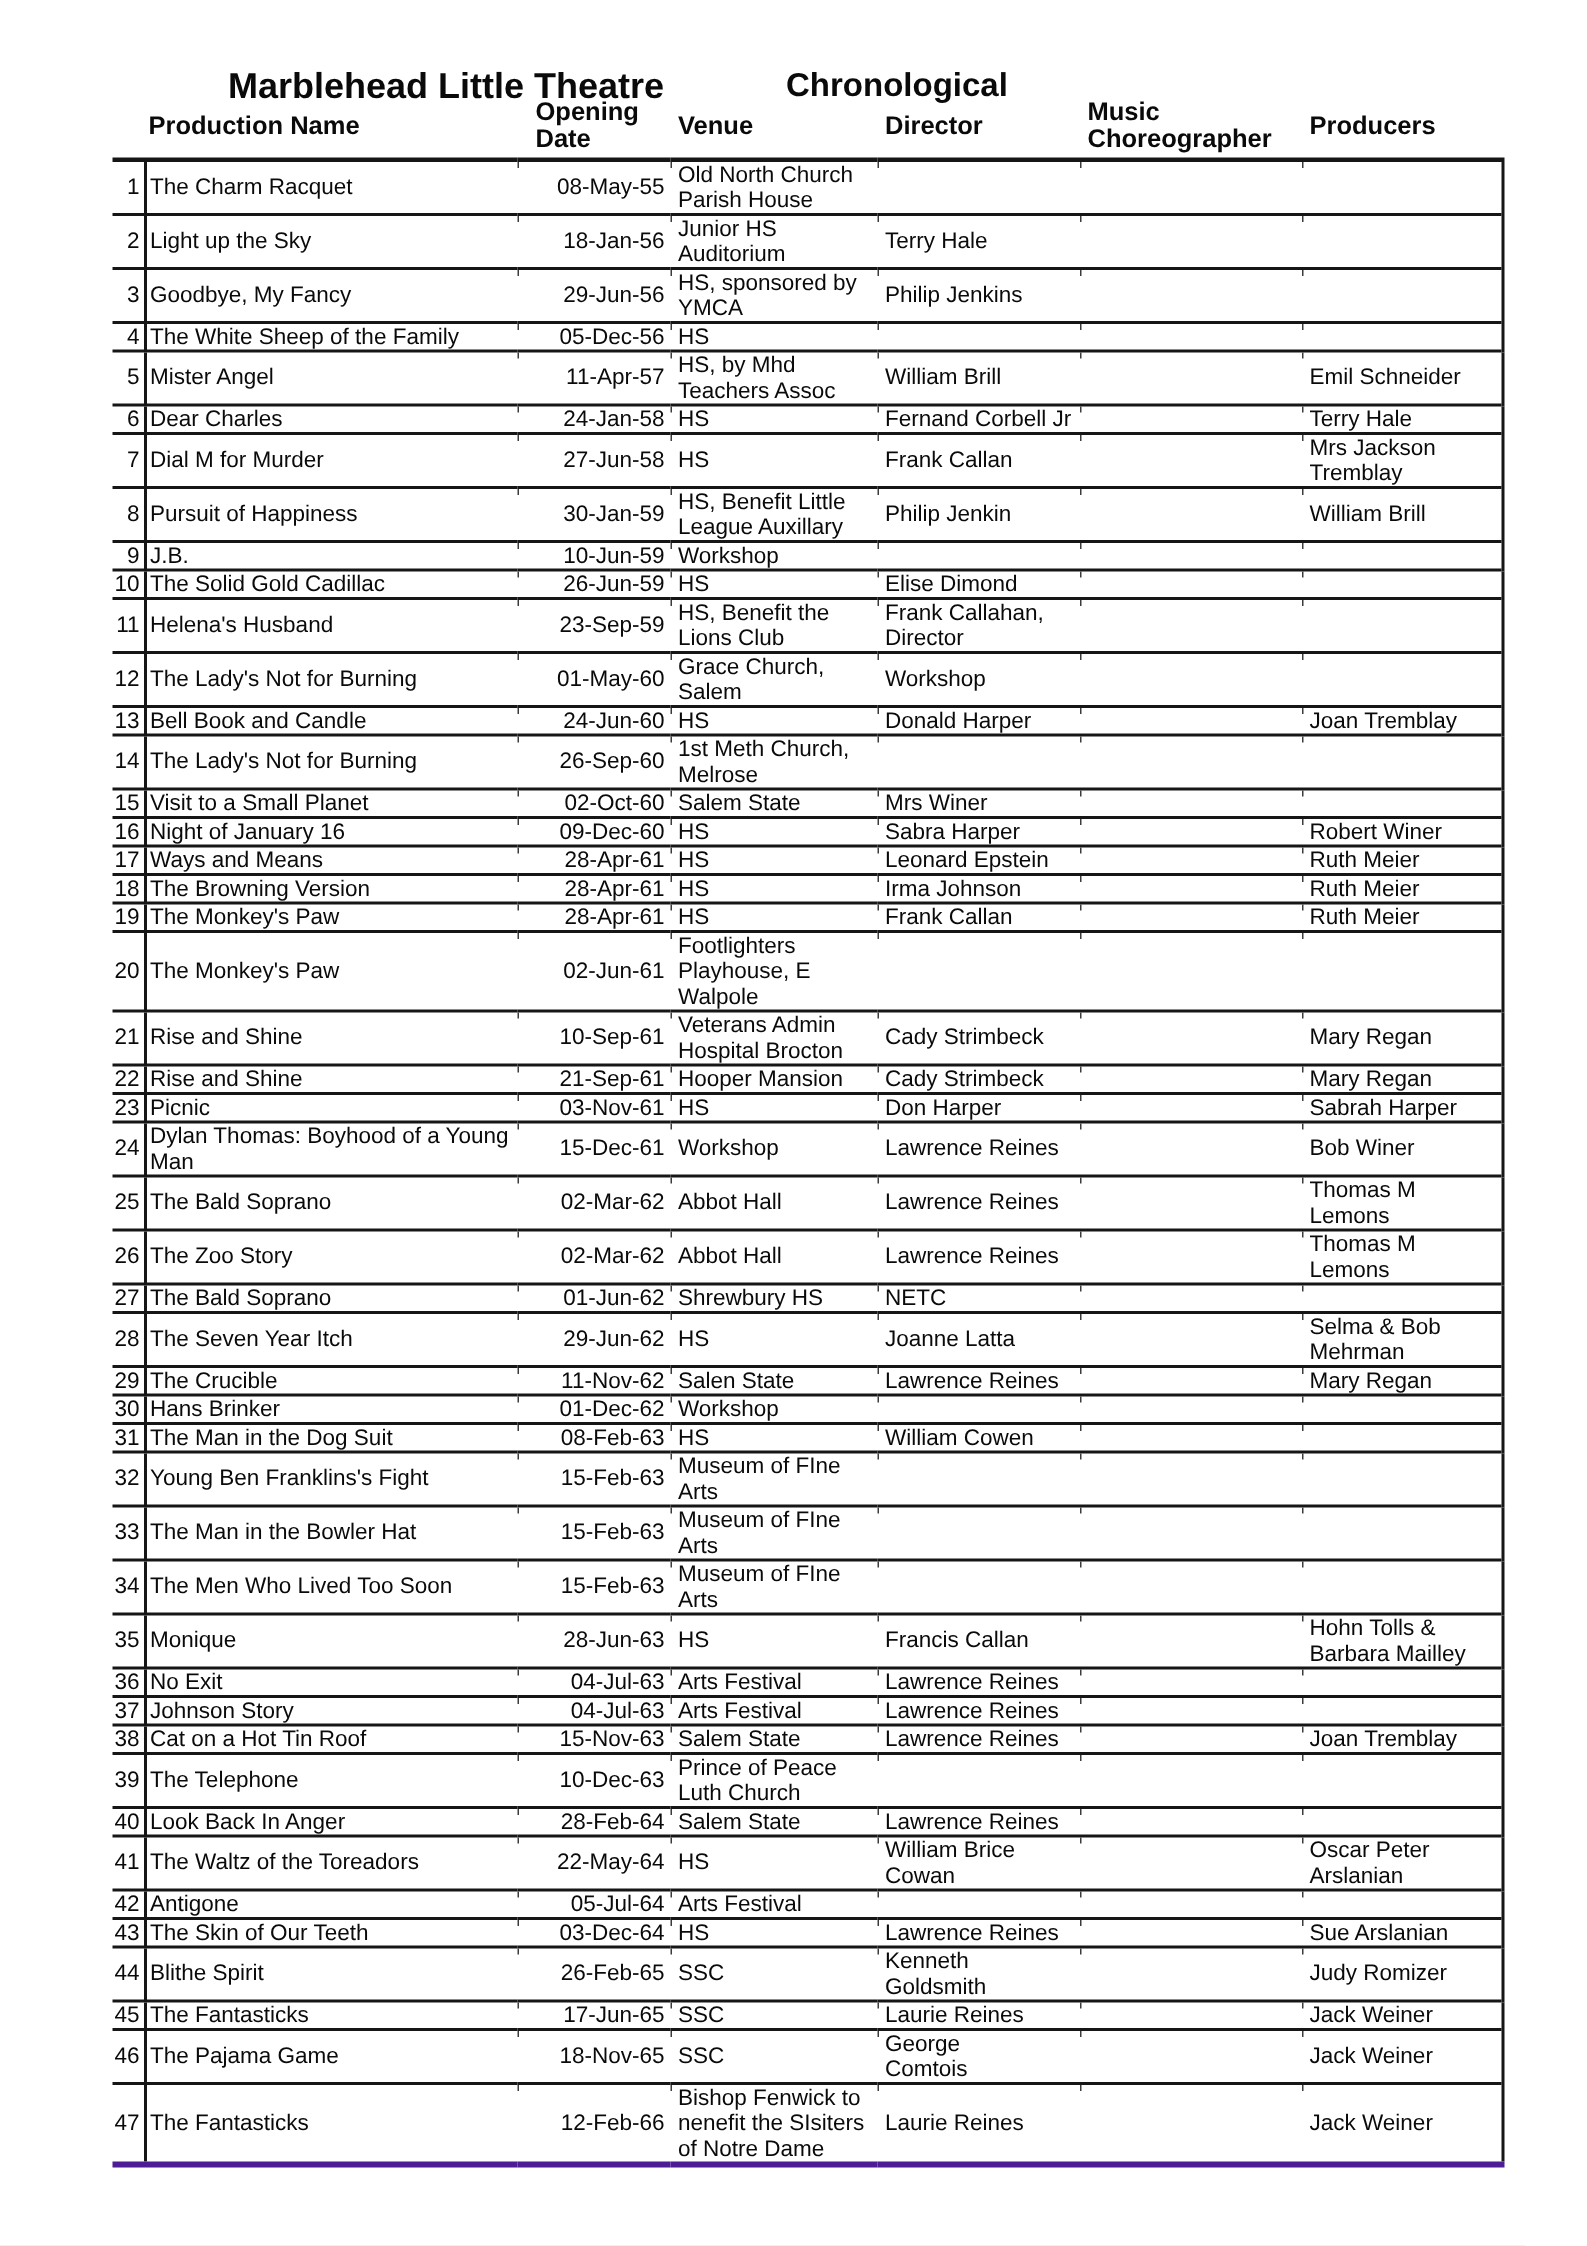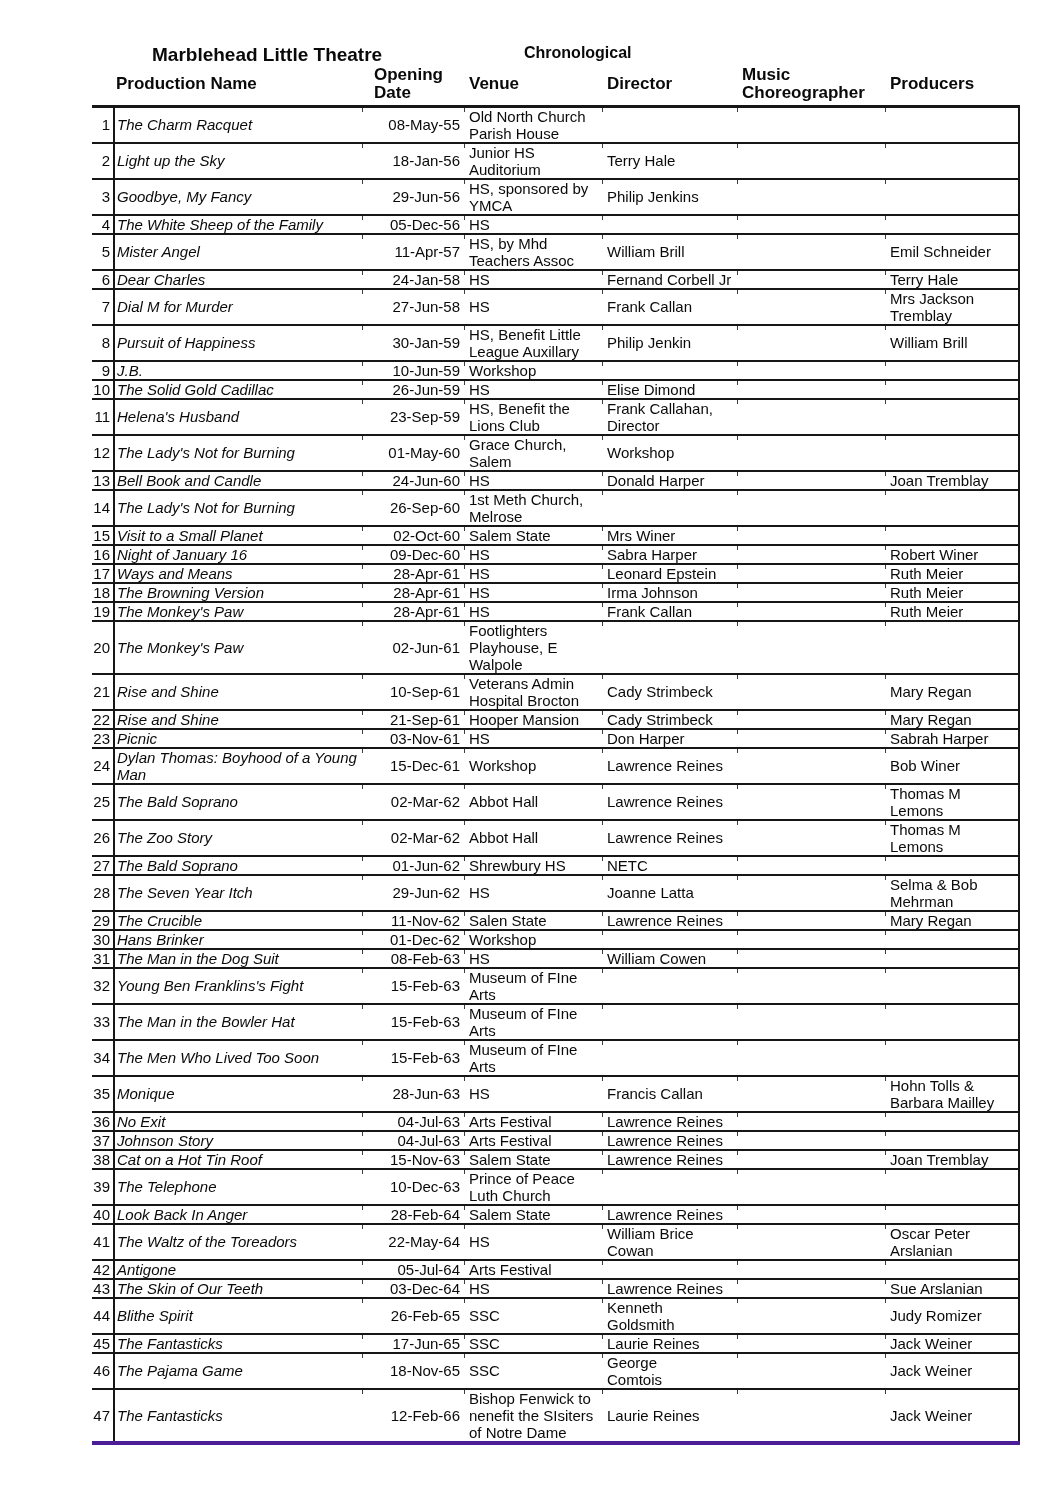--- a/index.html
+++ b/index.html
@@ -6,28 +6,28 @@
   .sheet {
     position:relative;
     width:1058px; height:1497px;
     background:#ffffff;
     font-family:"Liberation Sans", sans-serif;
     color:#0a0a0a;
     overflow:hidden;
   }
   .doc-title {
     position:absolute; top:44px; left:152px;
-    font-size:19px; font-weight:bold; white-space:nowrap;
+    font-size:24px; font-weight:bold; white-space:nowrap;
   }
   .doc-subtitle {
     position:absolute; top:44px; left:524px;
-    font-size:16px; font-weight:bold; white-space:nowrap;
+    font-size:22px; font-weight:bold; white-space:nowrap;
   }
   table.prod {
-    position:absolute; left:92px; top:64px;
+    position:absolute; left:75px; top:64px;
     width:927px;
     border-collapse:collapse;
     table-layout:fixed;
     font-size:15px;
     line-height:17px;
   }
   thead tr { height:42px; }
   th {
     font-size:17px; font-weight:bold;
     text-align:left; vertical-align:middle;
@@ -42,21 +42,21 @@
     vertical-align:middle;
     white-space:pre-line;
     padding:0;
     border-top:2px solid #161616;
     position:relative;
     overflow:hidden;
   }
   tbody tr:first-child td { border-top:3px solid #161616; }
   tbody tr:last-child td { border-bottom:4px solid #4c1d95; }
   td.c0 { text-align:right; padding-right:3px; border-right:2px solid #161616; }
-  td.c1 { padding-left:2px; padding-right:1px;font-style:italic; }
+  td.c1 { padding-left:2px; padding-right:1px; }
   td.c2 { text-align:right; padding-right:4px; }
   td.c3, td.c4, td.c5, td.c6 { padding-left:5px; padding-right:2px; }
   td.c6 { border-right:2px solid #161616; }
   
   tbody td.c2::before, tbody td.c3::before, tbody td.c4::before,
   tbody td.c5::before, tbody td.c6::before {
     content:""; position:absolute; left:-1px; top:-6px;
     width:2px; height:10px; background:#3c3c3c;
   }
 </style>

